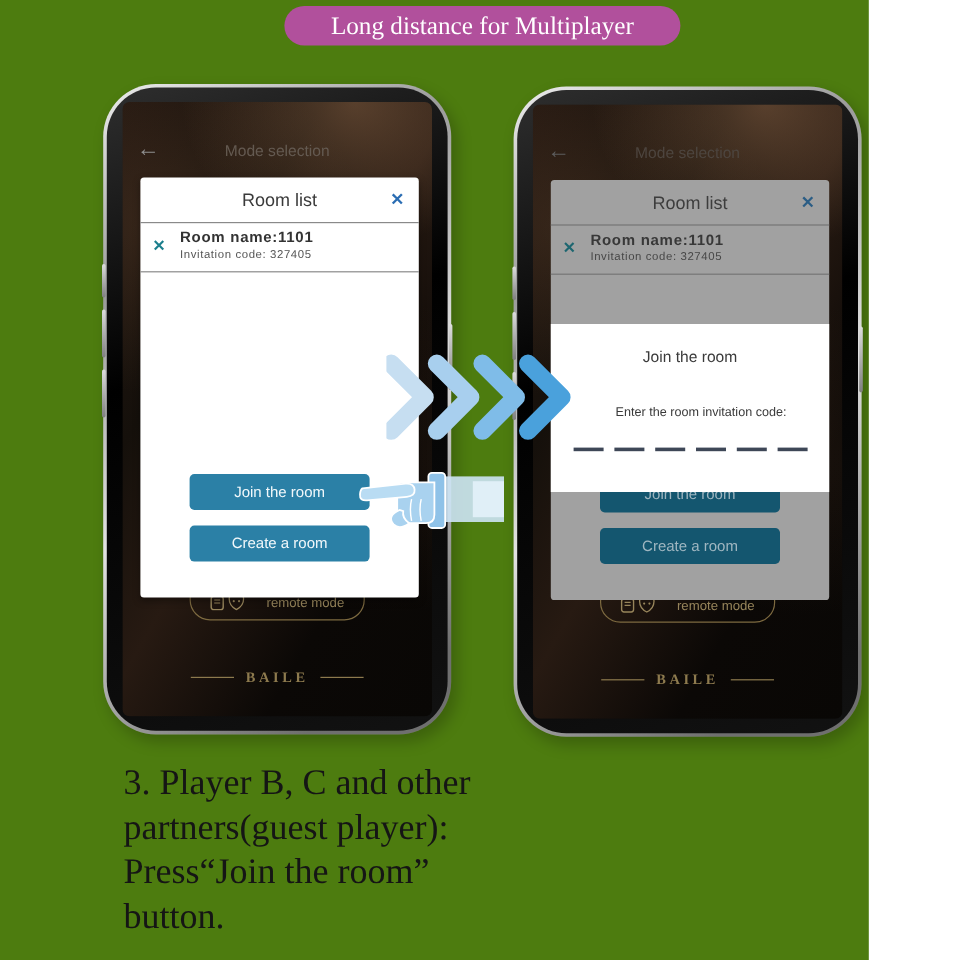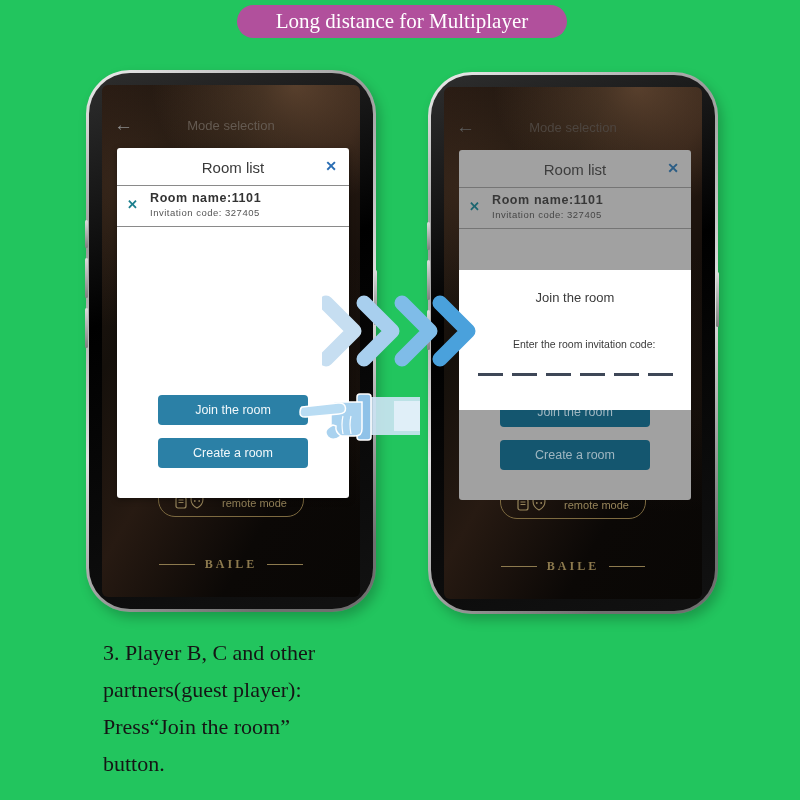--- a/index.html
+++ b/index.html
@@ -1,16 +1,16 @@
 <!DOCTYPE html>
 <html><head>
 <meta charset="utf-8">
 <style>
   html,body{margin:0;padding:0;background:#ffffff;}
-  .stage{position:relative;width:800px;height:800px;background:#22c55e;overflow:hidden;
+  .stage{position:relative;width:724px;height:800px;background:#4d7c0f;overflow:hidden;
          font-family:"Liberation Sans",sans-serif;}
 
   
   .banner{position:absolute;left:237px;top:5px;width:330px;height:33px;line-height:33px;
           background:#b1509c;border-radius:17px;color:#fff;text-align:center;
           font-family:"Liberation Serif",serif;font-size:21px;}
 
   
   .phone{position:absolute;width:290px;height:542px;}
   .rim{width:100%;height:100%;box-sizing:border-box;padding:3px;border-radius:44px;
@@ -76,21 +76,21 @@
          justify-content:center;gap:10px;}
   .brand-line{width:36px;height:1px;background:#8d7a4e;}
   .brand-text{color:#8d7a4e;font-family:"Liberation Serif",serif;font-size:12px;
               font-weight:bold;letter-spacing:3px;}
 
   
   .arrows{position:absolute;left:322px;top:293px;z-index:40;}
   .hand{position:absolute;left:295px;top:385px;z-index:50;}
 
   
-  .caption{position:absolute;top:634px;font-family:"Liberation Serif",serif;font-size:22px;
+  .caption{position:absolute;top:634px;font-family:"Liberation Serif",serif;font-size:30px;
            color:#151515;line-height:37px;}
   .cap-left{left:103px;width:310px;}
   .cap-right{left:433px;width:340px;}
 </style>
 </head>
 <body>
 
 <div class="stage">
 
   <div class="banner">Long distance for Multiplayer</div>

